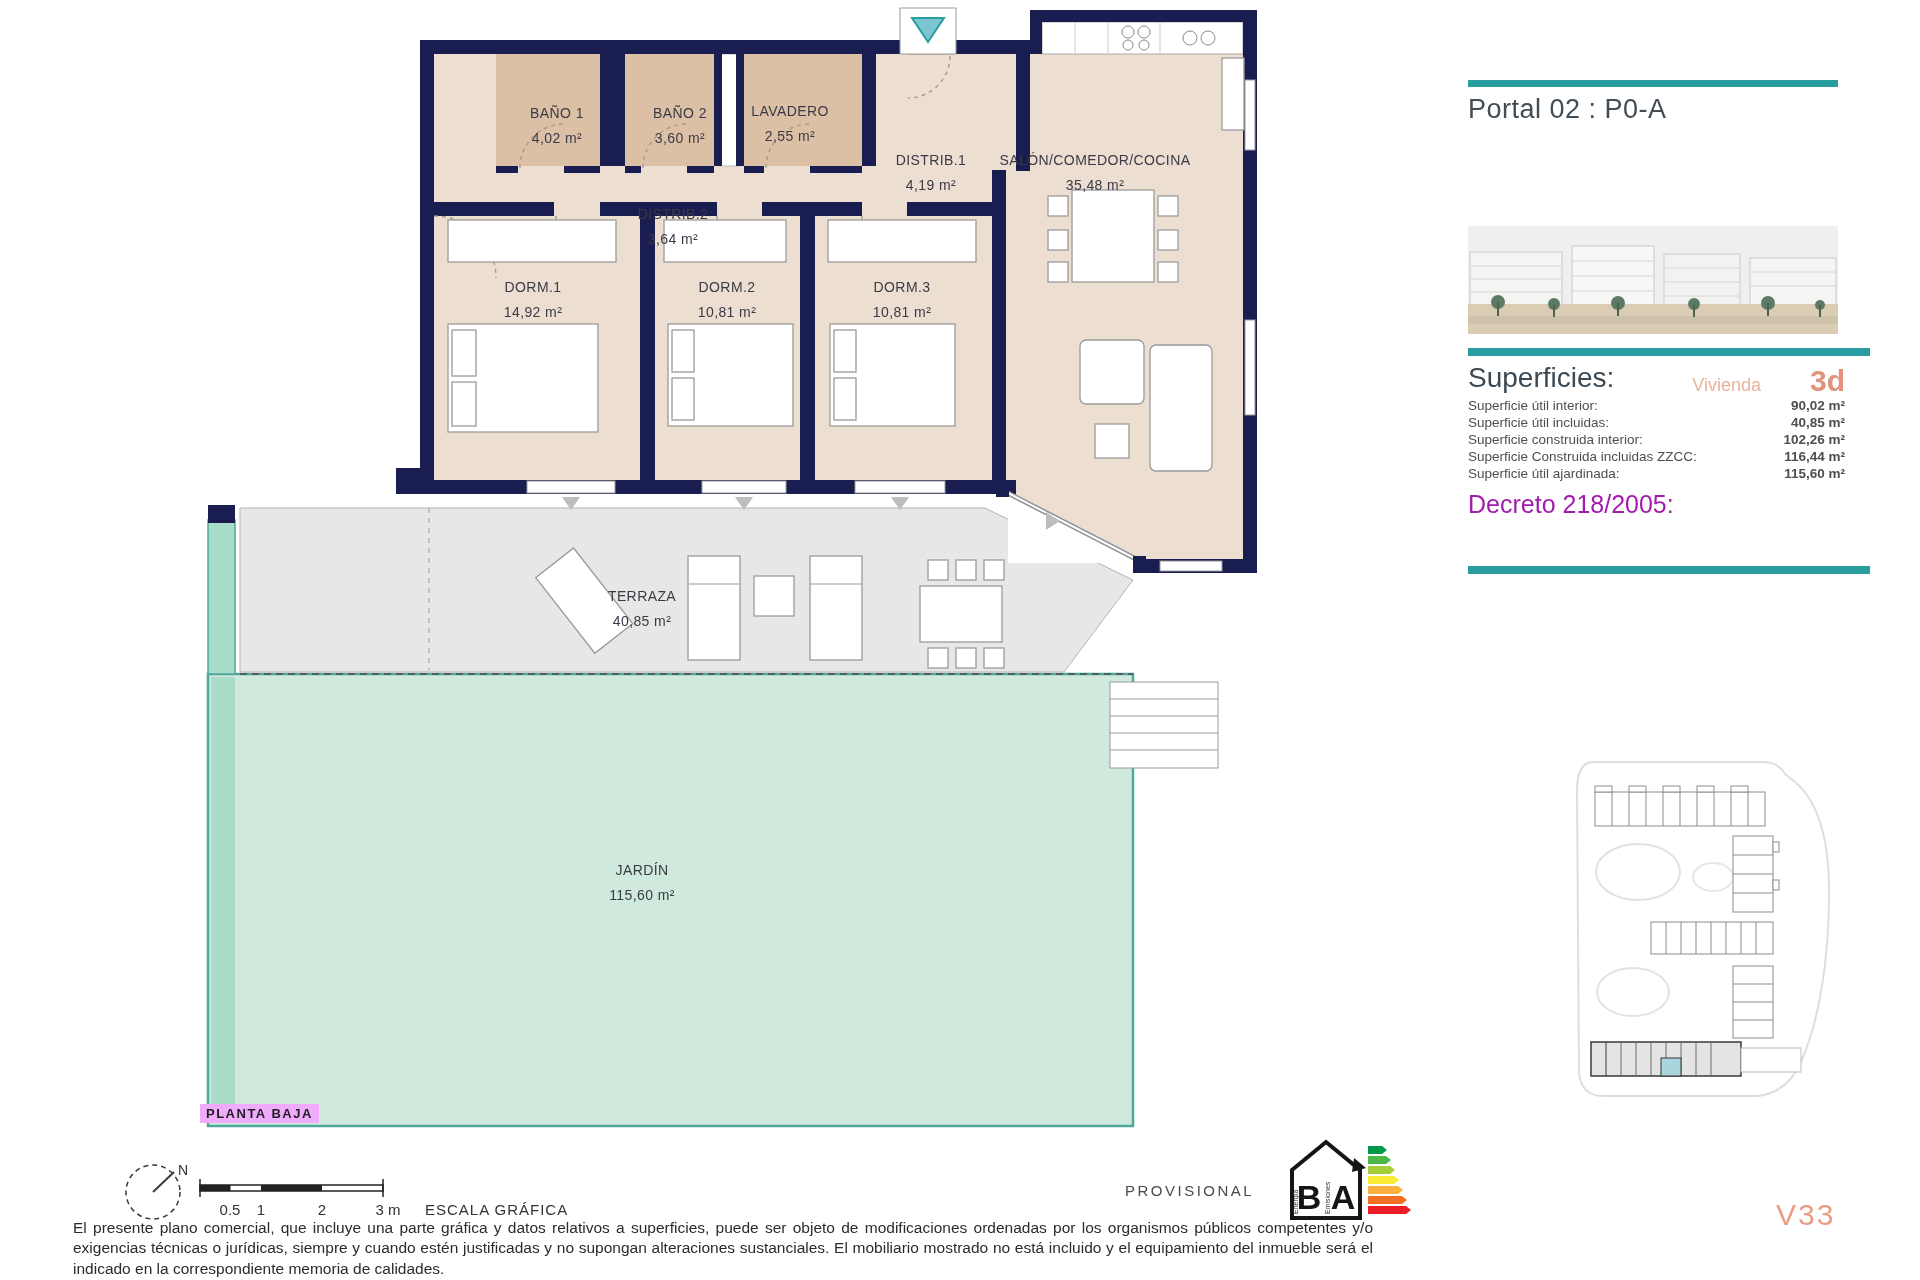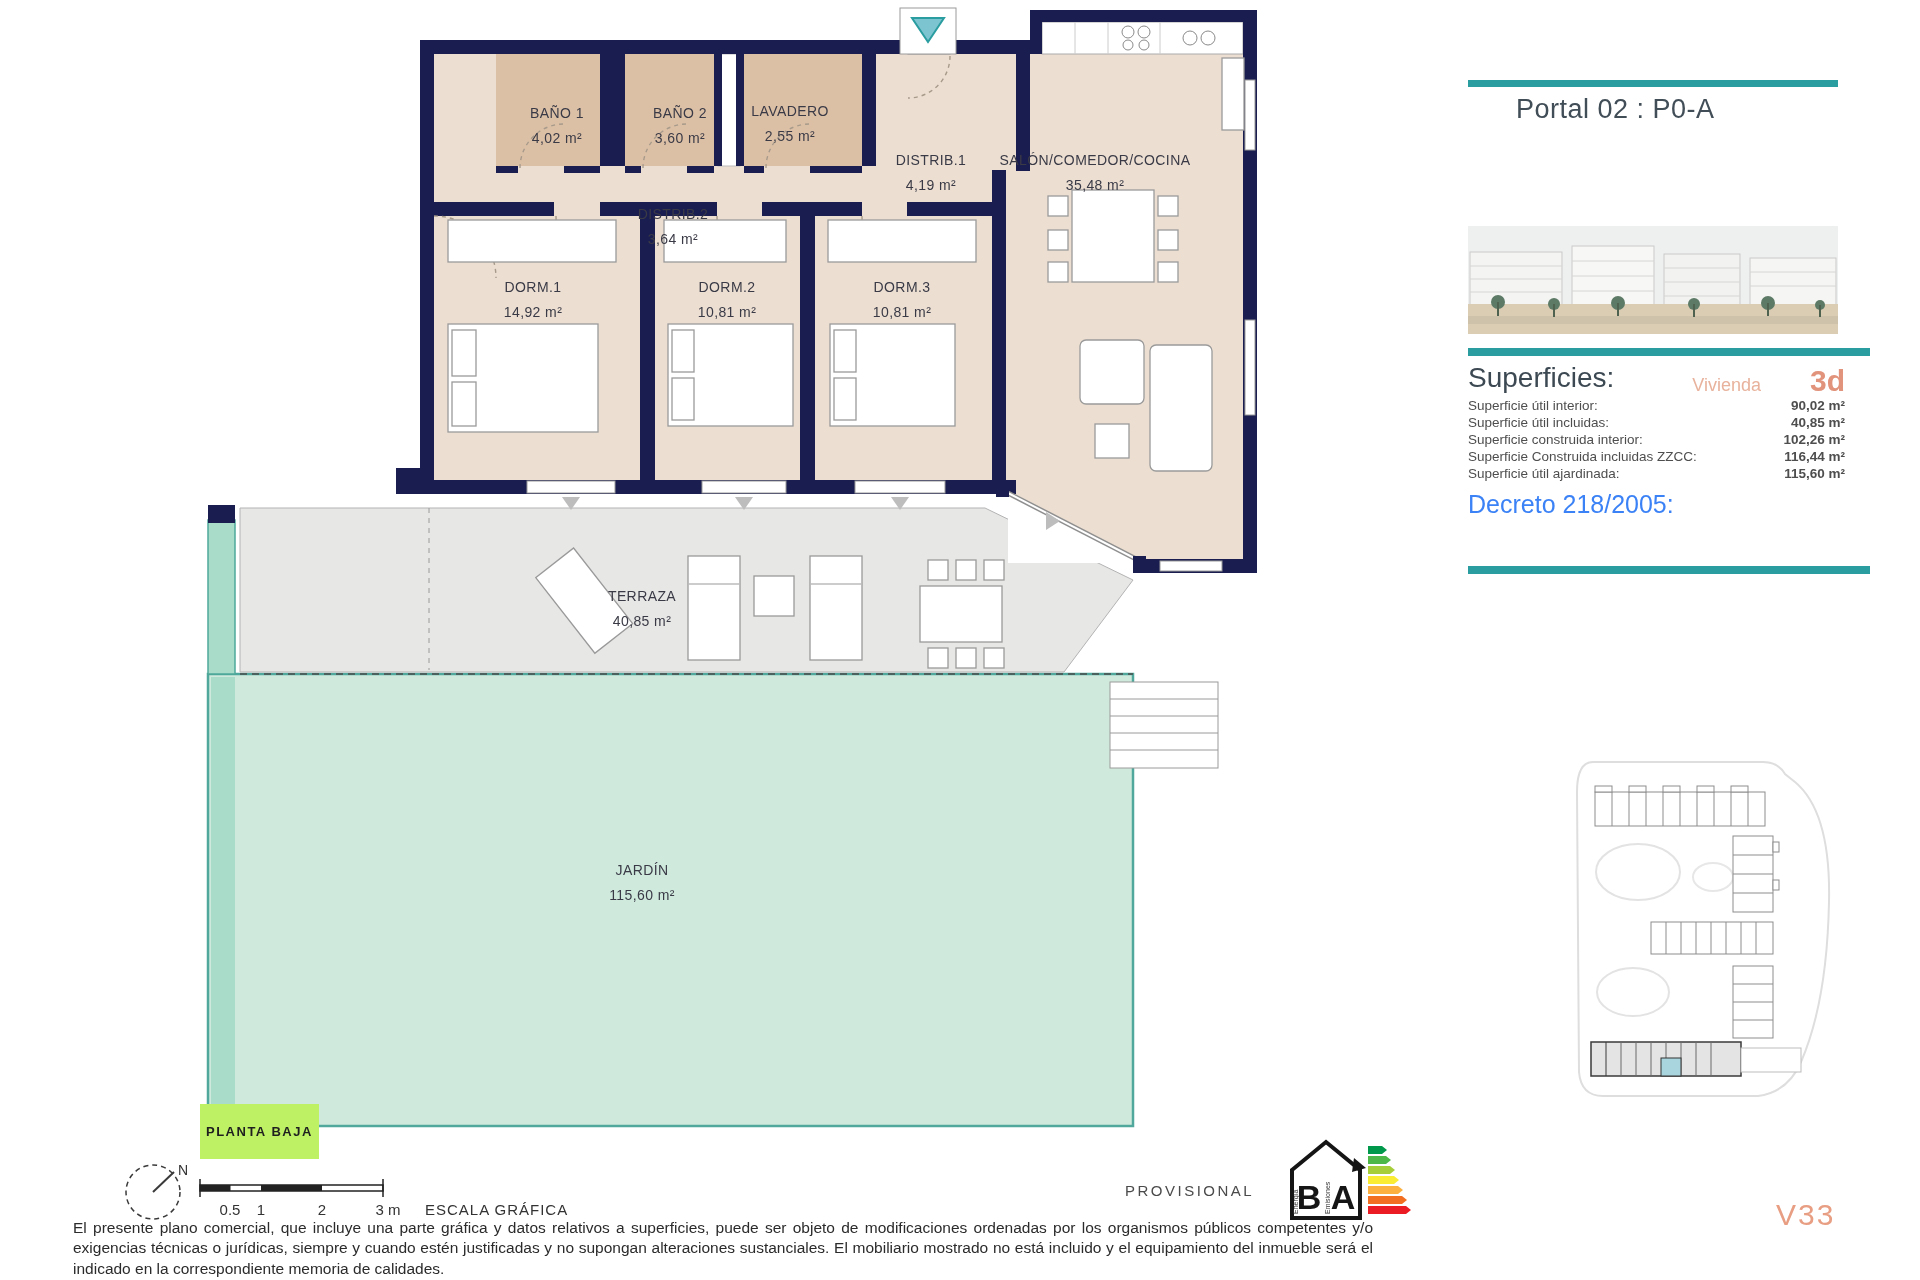--- a/index.html
+++ b/index.html
@@ -15,24 +15,24 @@
 
   
   .teal-bar{position:absolute;background:#2a9da0;height:8px;}
   .portal-title{position:absolute;font-size:27px;color:#414d57;letter-spacing:.5px;}
   .sup-heading{position:absolute;font-size:28px;color:#3c4852;}
   .vivienda{position:absolute;text-align:right;color:#e8b29c;font-size:18px;}
   .vivienda b{font-size:30px;color:#e2937c;font-weight:bold;margin-left:44px;}
   .sup-rows{position:absolute;display:flex;flex-direction:column;}
   .srow{display:flex;justify-content:space-between;font-size:13.5px;color:#4e4e4e;line-height:17px;gap:12px;}
   .srow .sv{text-align:right;font-weight:bold;}
-  .dec-heading{position:absolute;font-size:25px;color:#3b82f6;}
+  .dec-heading{position:absolute;font-size:25px;color:#a21caf;}
 
   
-  .planta-baja{position:absolute;background:#bef264;padding:20px 6px;font-size:13px;font-weight:bold;
+  .planta-baja{position:absolute;background:#f0abfc;padding:2px 6px;font-size:13px;font-weight:bold;
     color:#1f1f1f;letter-spacing:1.5px;}
   .provisional{position:absolute;font-size:15px;color:#4a4a4a;letter-spacing:2.5px;}
   .disclaimer{position:absolute;font-size:15.5px;line-height:1.32;color:#2b2b2b;text-align:justify;}
   .v33{position:absolute;font-size:30px;color:#e89e82;letter-spacing:2px;}
 </style>
 </head>
 <body>
 
 <div id="page">
 
@@ -225,21 +225,21 @@
       <span>40,85 m²</span>
     </div>
   <div class="rlabel" style="left:642px;top:858px">
       <span>JARDÍN</span>
       <span>115,60 m²</span>
     </div>
 
   <div class="planta-baja" style="left:200px;top:1104px">PLANTA BAJA</div>
 
   <div class="teal-bar" style="left:1468px;top:80px;width:370px;height:7px"></div>
-  <div class="portal-title" style="left:1516px;top:94px">Portal 02 : P0-A</div>
+  <div class="portal-title" style="left:1468px;top:94px">Portal 02 : P0-A</div>
 
   <svg class="abs" style="left:1468px;top:226px" width="370" height="108" viewBox="0 0 370 108">
     <rect x="0" y="0" width="370" height="108" fill="#eef0ef"></rect>
     <rect x="2" y="26" width="92" height="54" fill="#f4f4f2" stroke="#c9c9c9"></rect>
     <line x1="2" y1="40" x2="94" y2="40" stroke="#d6d6d6"></line>
       <line x1="2" y1="53" x2="94" y2="53" stroke="#d6d6d6"></line>
       <line x1="2" y1="66" x2="94" y2="66" stroke="#d6d6d6"></line>
     <rect x="104" y="20" width="82" height="60" fill="#f7f7f5" stroke="#c9c9c9"></rect>
     <line x1="104" y1="35" x2="186" y2="35" stroke="#d6d6d6"></line>
       <line x1="104" y1="50" x2="186" y2="50" stroke="#d6d6d6"></line>

